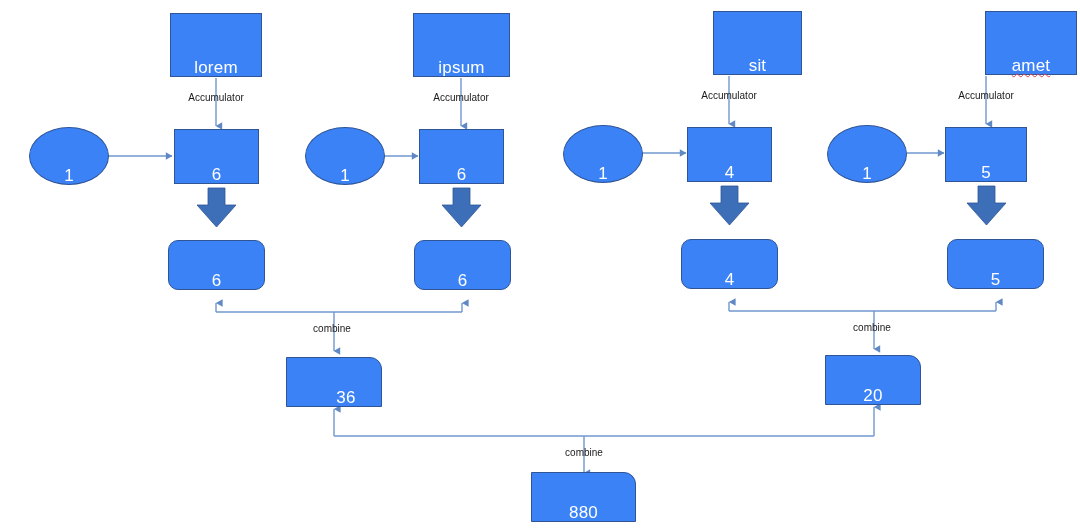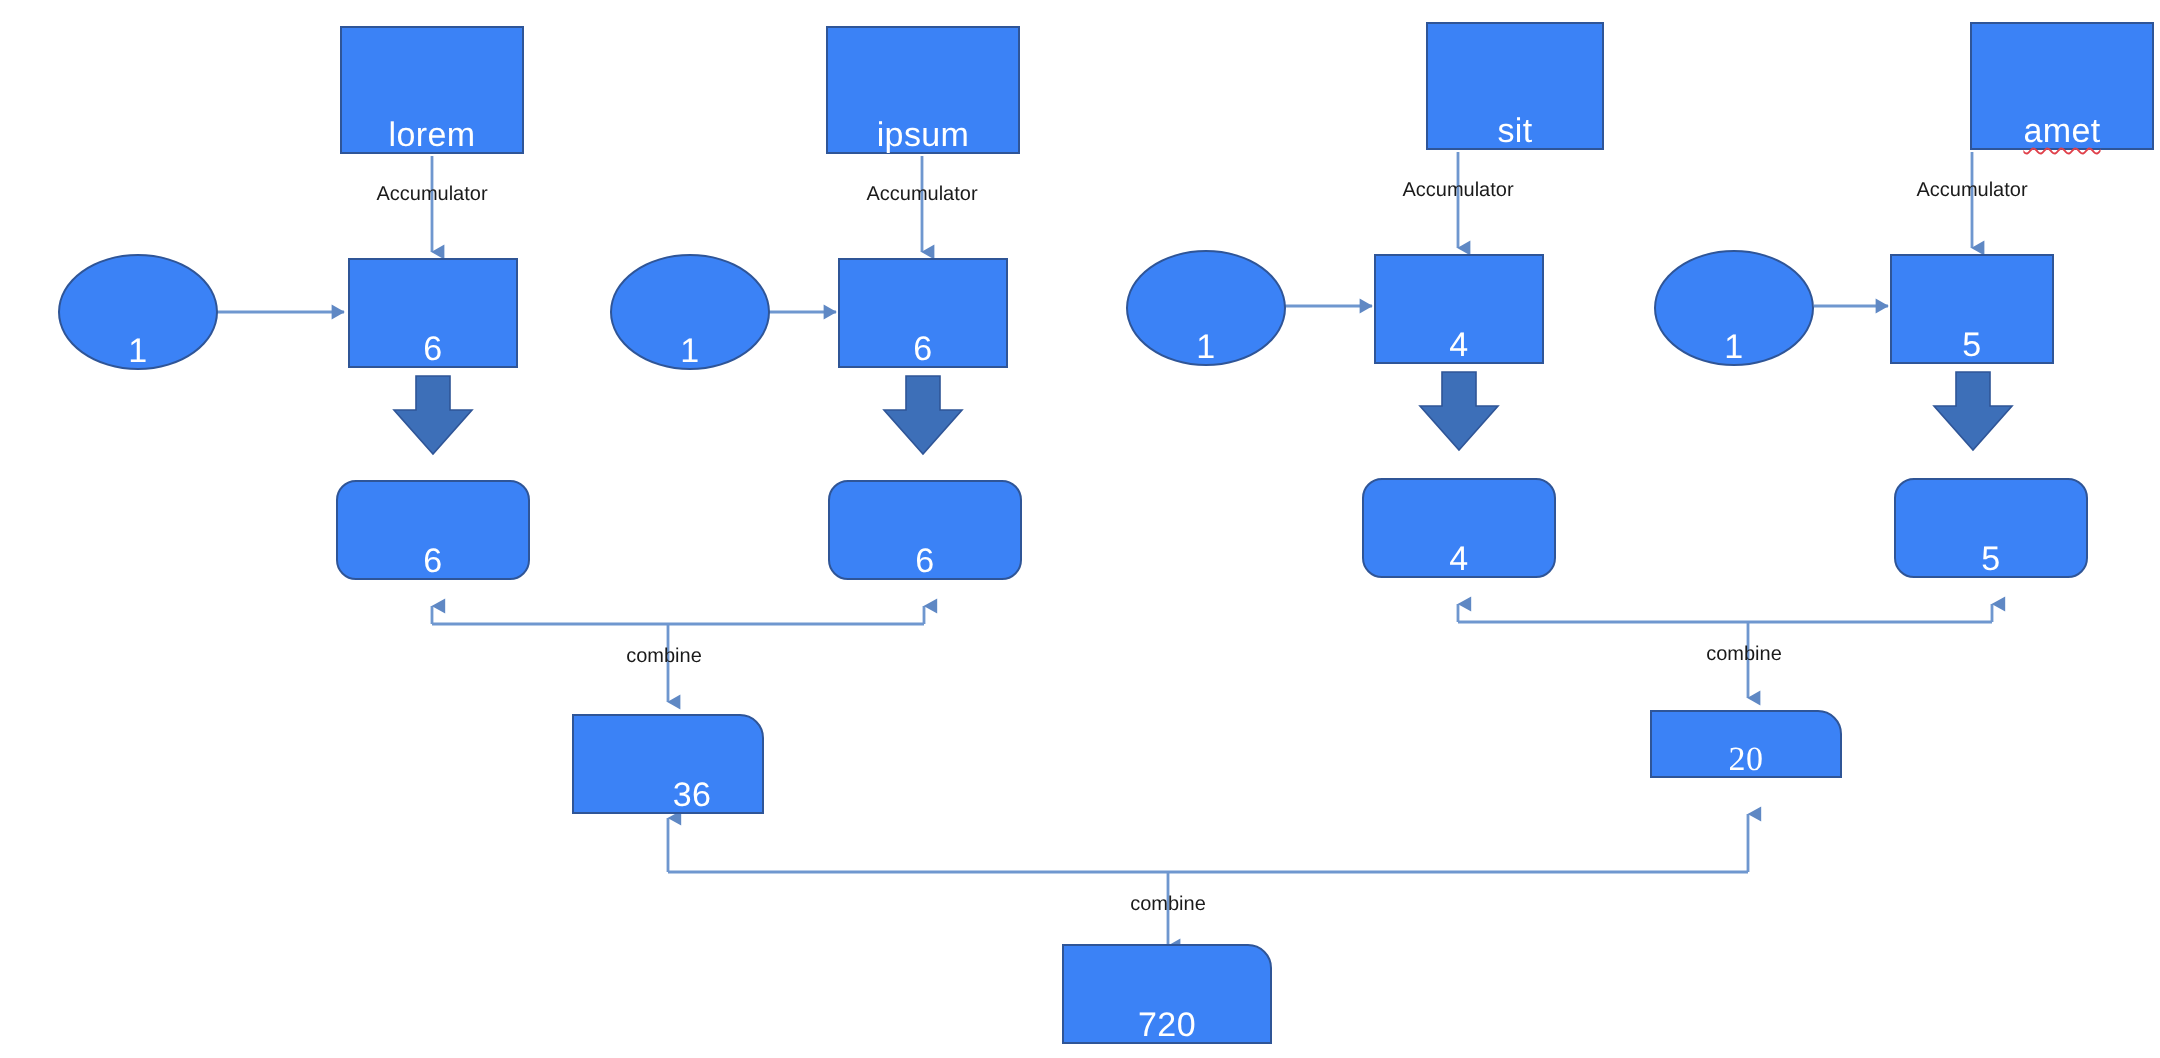--- a/index.html
+++ b/index.html
@@ -184,21 +184,21 @@
   <div class="edge-label centered" style="left:872px; top:323px;">
     <span>combine</span>
   </div>
   <div class="edge-label centered" style="left:584px; top:448px;">
     <span>combine</span>
   </div>
 
   <div class="node cut value" style="left:286px; top:357px; width:96px; height:50px;padding-left:24px;">
     <span>36</span>
   </div>
-  <div class="node cut value" style="left:825px; top:355px; width:96px; height:34px;font-family:Liberation Serif, serif;">
+  <div class="node cut value" style="left:825px; top:355px; width:96px; height:50px;">
     <span>20</span>
   </div>
 
   <div class="node cut value" style="left:531px; top:472px; width:105px; height:50px;">
-    <span>720</span>
+    <span>880</span>
   </div>
 
 </div>
 
 </body></html>

